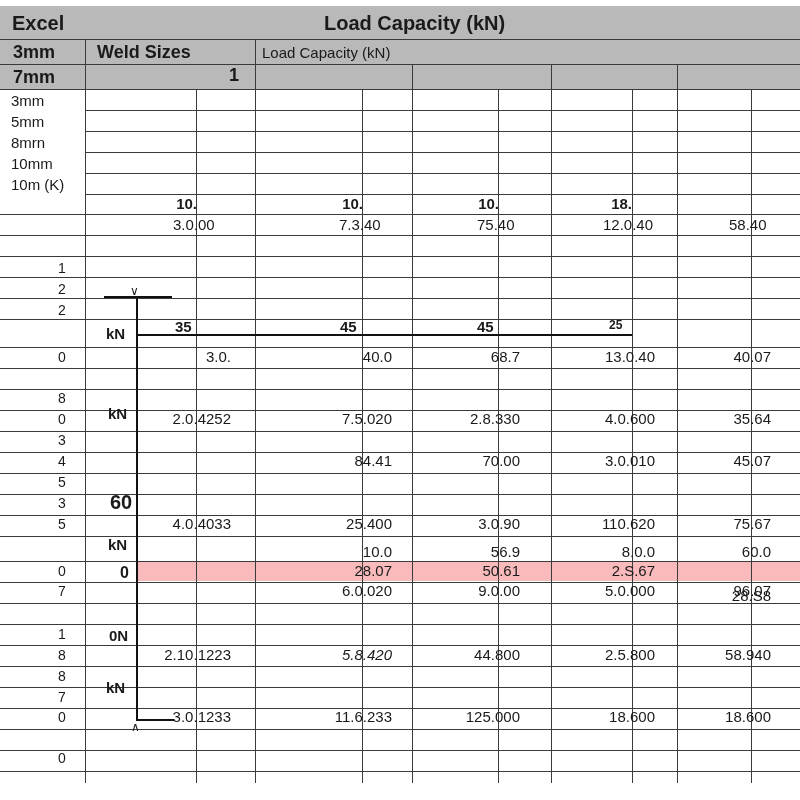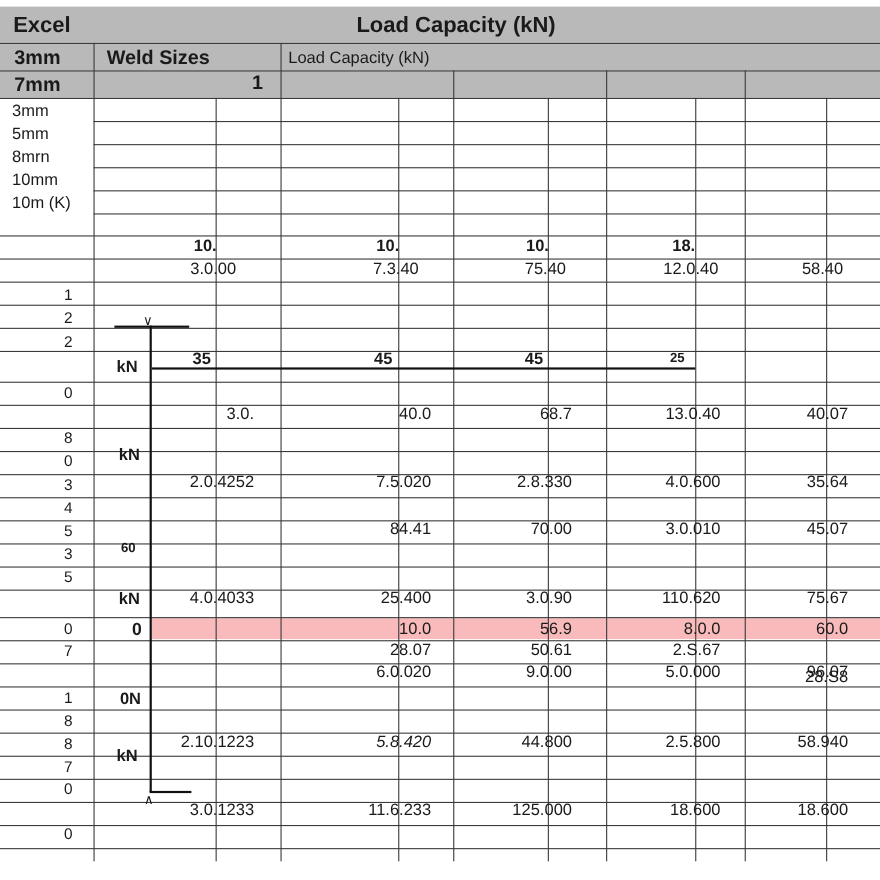--- a/index.html
+++ b/index.html
@@ -9,21 +9,21 @@
   }
   .band { position: absolute; left: 0; width: 800px; background: #b9b9b9; }
   .hline { position: absolute; height: 1px; background: #3a3a3a; }
   .vline { position: absolute; width: 1px; background: #3a3a3a; }
   .txt { position: absolute; white-space: nowrap; line-height: 1; }
   .hdr-big { font-size: 20px; font-weight: bold; }
   .hdr-mid { font-size: 18px; font-weight: bold; }
   .hdr-small { font-size: 15px; }
   .label { font-size: 15px; }
   .rownum { font-size: 14px; text-align: center; width: 30px; }
-  .val { font-size: 15px; text-align: left; margin-top: 20px; }
+  .val { font-size: 15px; text-align: left; }
   .bold { font-weight: bold; }
   .axislbl { font-size: 15px; font-weight: bold; }
   .highlight { position: absolute; background: #f7b3b3; opacity: 0.9; }
   .axis-v { position: absolute; width: 2px; background: #111; }
   .axis-h { position: absolute; height: 2px; background: #111; }
 </style>
 </head>
 <body>
 
 <div class="band" style="top:6px;height:33px;"></div>
@@ -132,21 +132,21 @@
 
 <div class="axis-v" style="left:136px;top:296px;height:424px;"></div>
 <div class="axis-h" style="left:104px;top:296px;width:68px;"></div>
 <div class="txt" style="left:130px;top:285px;font-size:12px;">∨</div>
 <div class="axis-h" style="left:138px;top:334px;width:494px;"></div>
 <div class="axis-h" style="left:136px;top:719px;width:38px;"></div>
 <div class="txt" style="left:131px;top:721px;font-size:12px;">∧</div>
 
 <div class="txt axislbl" style="left:106px;top:326px;">kN</div>
 <div class="txt axislbl" style="left:108px;top:406px;">kN</div>
-<div class="txt axislbl" style="left:110px;top:492px;font-size:12px;">60</div>
+<div class="txt axislbl" style="left:110px;top:492px;font-size:20px;">60</div>
 <div class="txt axislbl" style="left:108px;top:537px;">kN</div>
 <div class="txt axislbl" style="left:120px;top:565px;font-size:16px;">0</div>
 <div class="txt axislbl" style="left:109px;top:628px;">0N</div>
 <div class="txt axislbl" style="left:106px;top:680px;">kN</div>
 
 <div class="txt bold" style="left:175px;top:319px;font-size:15px;">35</div>
 <div class="txt bold" style="left:340px;top:319px;font-size:15px;">45</div>
 <div class="txt bold" style="left:477px;top:319px;font-size:15px;">45</div>
 <div class="txt bold" style="left:609px;top:319px;font-size:12px;">25</div>
 

